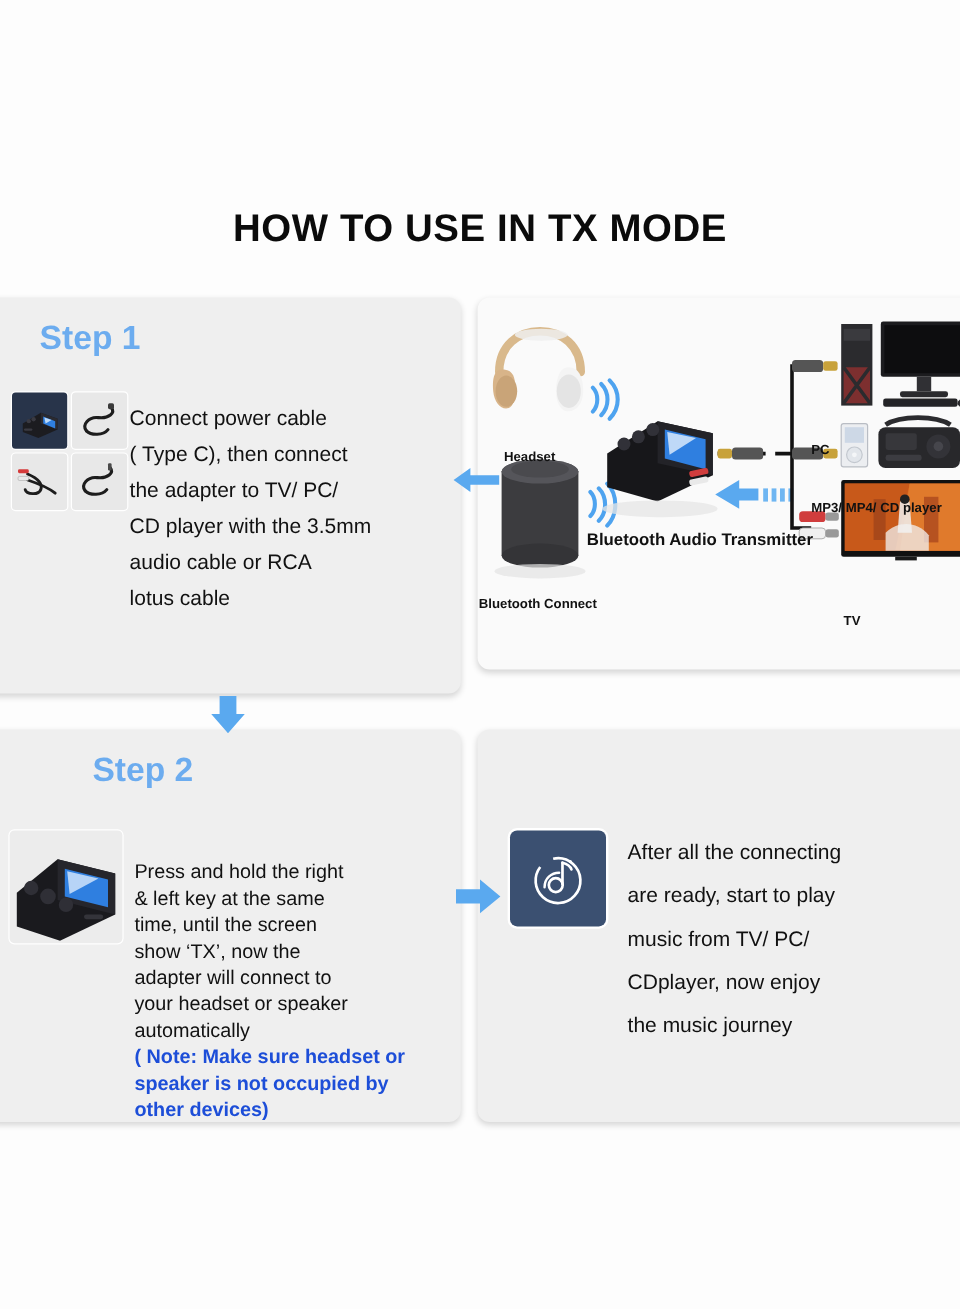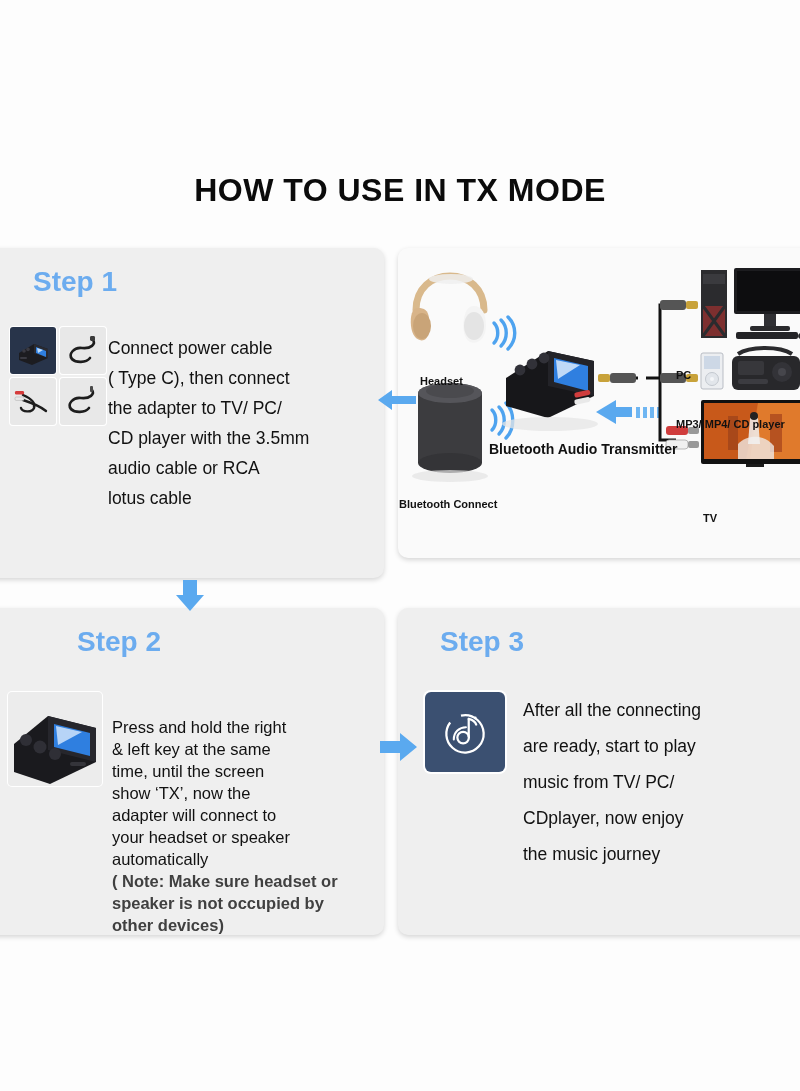--- a/index.html
+++ b/index.html
@@ -49,21 +49,21 @@
     color:#111;
     font-size:17.5px;
     line-height:30px;
     white-space:pre-line;
   }
   #text1{left:108px;top:333px;width:278px;}
   #text2{left:112px;top:694px;width:250px;font-size:16.5px;line-height:22px;}
   #text3{left:523px;top:692px;width:262px;line-height:36px;}
   .note{
     display:block;
-    color:#404040;
+    color:#1d4ed8;
     font-weight:bold;
     font-size:16.5px;
     line-height:22px;
   }
 
   
   .thumbgrid{position:absolute;left:10px;top:327px;width:96px;height:98px;
     display:grid;grid-template-columns:46px 46px;grid-template-rows:47px 47px;gap:4px;}
   .thumb{border-radius:3px;background:#e8e8e8;position:relative;overflow:hidden;box-shadow:0 0 0 1px #fff;}
   .thumb.dark{background:#28344a;}
@@ -317,21 +317,20 @@
  &amp; left key at the same
 time, until the screen
 show ‘TX’, now the
 adapter will connect to
 your headset or speaker
 automatically</span>
     <span class="note">( Note: Make sure headset or speaker is not occupied by other devices)</span>
   </div>
 
   <div class="card" id="card-step3"></div>
-  <div class="step-head" id="head3">Step 3</div>
 
   <div id="tile3">
     <svg viewBox="0 0 60 60" style="width:56px;height:56px;">
       <circle cx="30" cy="32" r="20" fill="none" stroke="#ffffff" stroke-width="2.4" stroke-dasharray="92 14" transform="rotate(-48 30 32)"></circle>
       <path d="M18 38 C18 30, 24 25, 31 25" fill="none" stroke="#ffffff" stroke-width="2.2" stroke-linecap="round"></path>
       <circle cx="28" cy="36" r="6.2" fill="none" stroke="#ffffff" stroke-width="2.4"></circle>
       <path d="M34 35 L34 16" stroke="#ffffff" stroke-width="2.4" stroke-linecap="round"></path>
       <path d="M34 16 C38 17, 41 19, 42 22" fill="none" stroke="#ffffff" stroke-width="2.4" stroke-linecap="round"></path>
       <circle cx="41" cy="15" r="1.5" fill="#ffffff"></circle>
     </svg>

